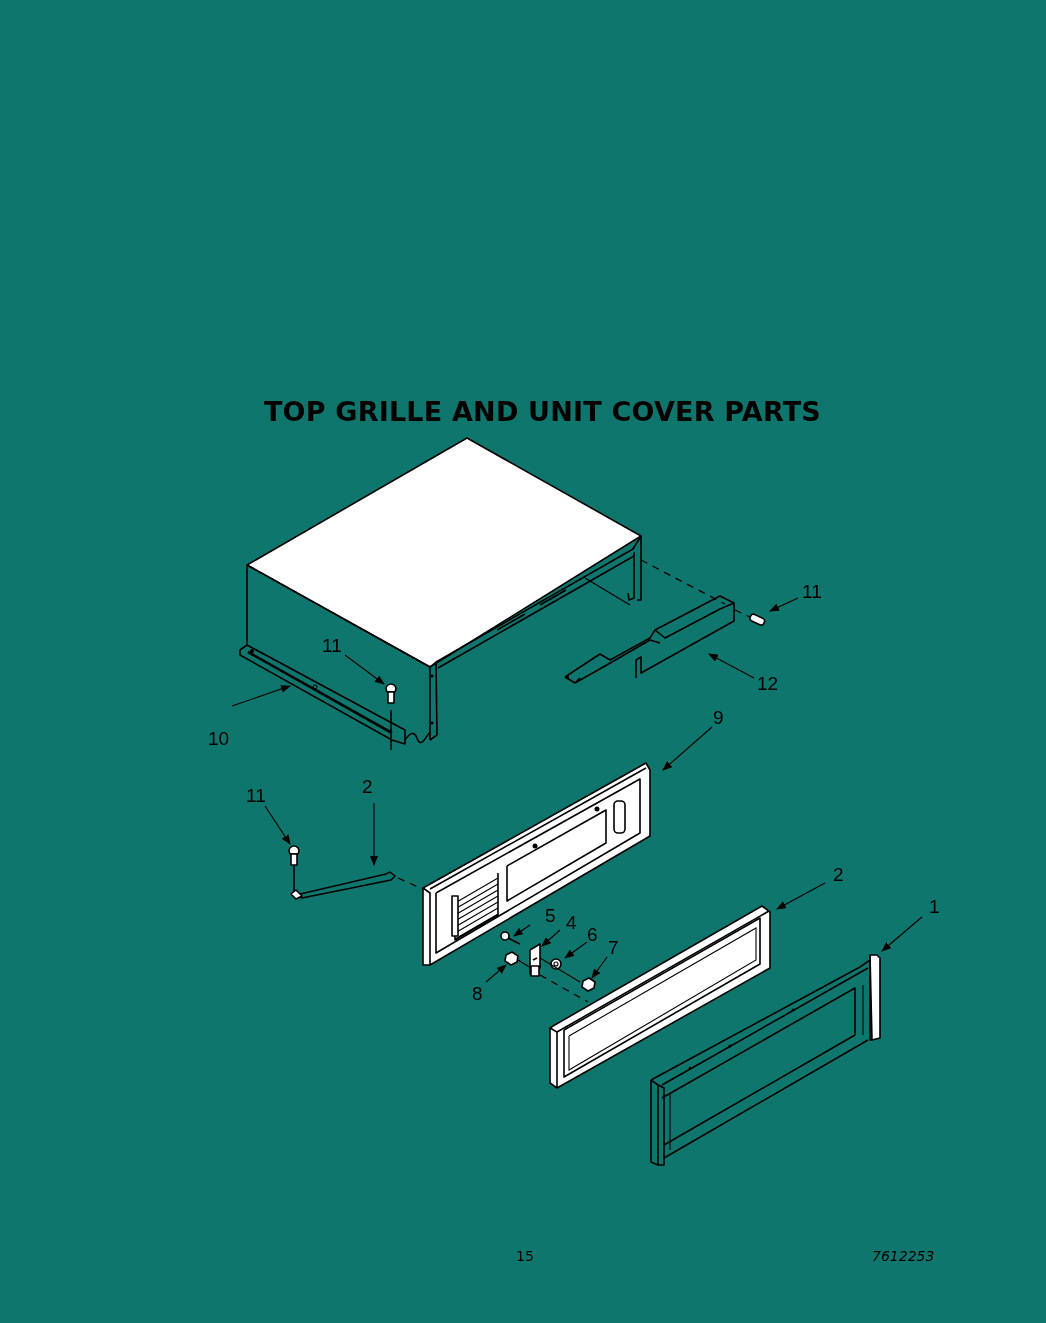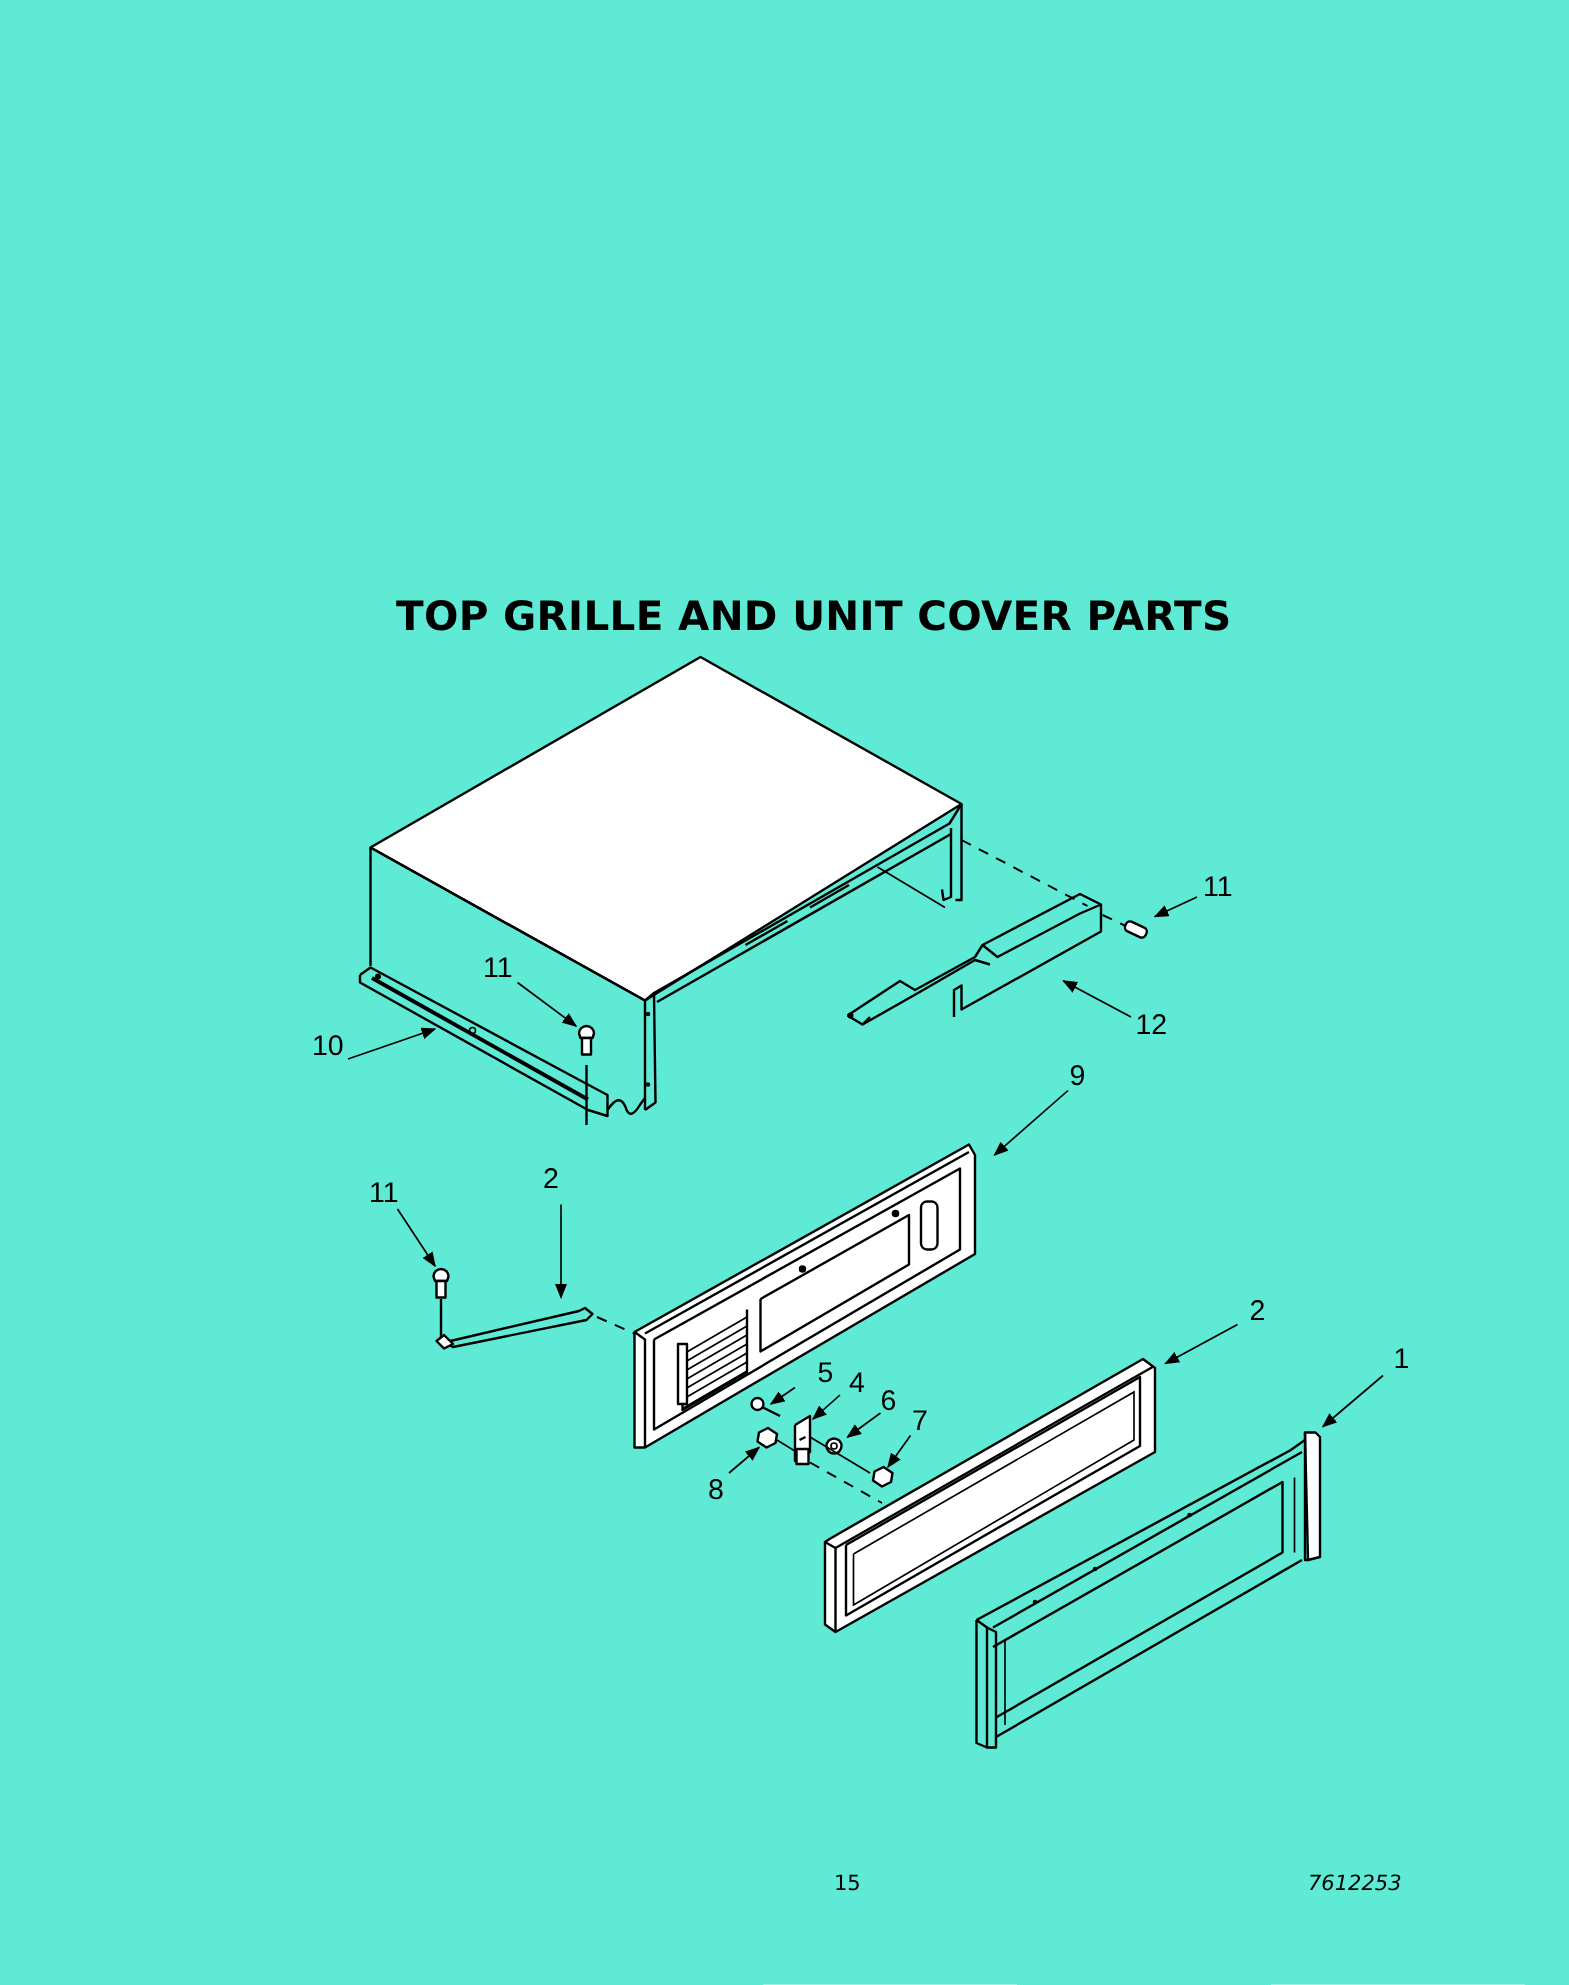--- a/index.html
+++ b/index.html
@@ -1,21 +1,21 @@
 <!DOCTYPE html>
 <html><head>
   <meta charset="utf-8">
   <style>
     html, body { margin: 0; padding: 0; background: #ffffff; }
     body { width: 1046px; height: 1323px; position: relative; overflow: hidden; font-family: "DejaVu Sans", sans-serif; color: #000; }
-    .page { position: absolute; left: 0; top: 0; width: 1046px; height: 1323px; background: #5eead4; }
+    .page { position: absolute; left: 0; top: 0; width: 1046px; height: 1323px; background: #0f766e; }
     .title { position: absolute; left: 264px; top: 396px; font-family: "DejaVu Sans", sans-serif; font-weight: bold; font-size: 27px; letter-spacing: 0.2px; white-space: nowrap; }
     svg.diagram { position: absolute; left: 0; top: 0; }
     .lbl { position: absolute; font-family: Liberation Sans, sans-serif; font-size: 19px; line-height: 1; white-space: nowrap; }
-    .page-num { position: absolute; left: 516px; top: 1248px; font-size: 14px; font-family: "DejaVu Sans", sans-serif; margin-left: 40px; }
+    .page-num { position: absolute; left: 516px; top: 1248px; font-size: 14px; font-family: "DejaVu Sans", sans-serif; }
     .doc-num { position: absolute; left: 872px; top: 1248px; font-size: 14px; font-style: italic; font-family: "DejaVu Sans", sans-serif; }
     .ln { stroke: #000; stroke-width: 1.6; fill: none; stroke-linejoin: round; }
     .thin { stroke: #000; stroke-width: 1.1; fill: none; }
     .thick { stroke: #000; stroke-width: 2.6; fill: none; }
     .dash { stroke: #000; stroke-width: 1.3; fill: none; stroke-dasharray: 7 6; }
     .fillw { fill: #fff; }
   </style>
 </head>
 <body>
 
@@ -174,21 +174,21 @@
       <line x1="607" y1="957" x2="592" y2="978" marker-end="url(#arrowhead)"></line>
       <line x1="486" y1="982" x2="506" y2="965" marker-end="url(#arrowhead)"></line>
       <line x1="825" y1="883" x2="777" y2="909" marker-end="url(#arrowhead)"></line>
       <line x1="922" y1="917" x2="882" y2="951" marker-end="url(#arrowhead)"></line>
     </g>
   </svg>
 
   <div class="lbl" style="left:802px; top:582px;">11</div>
   <div class="lbl" style="left:757px; top:674px;">12</div>
   <div class="lbl" style="left:322px; top:636px;">11</div>
-  <div class="lbl" style="left:208px; top:688px;text-align:right;">10</div>
+  <div class="lbl" style="left:208px; top:729px;text-align:right;">10</div>
   <div class="lbl" style="left:713px; top:708px;">9</div>
   <div class="lbl" style="left:246px; top:786px;">11</div>
   <div class="lbl" style="left:362px; top:777px;">2</div>
   <div class="lbl" style="left:545px; top:906px;">5</div>
   <div class="lbl" style="left:566px; top:913px;">4</div>
   <div class="lbl" style="left:587px; top:925px;">6</div>
   <div class="lbl" style="left:608px; top:938px;">7</div>
   <div class="lbl" style="left:472px; top:984px;">8</div>
   <div class="lbl" style="left:833px; top:865px;">2</div>
   <div class="lbl" style="left:929px; top:897px;">1</div>

